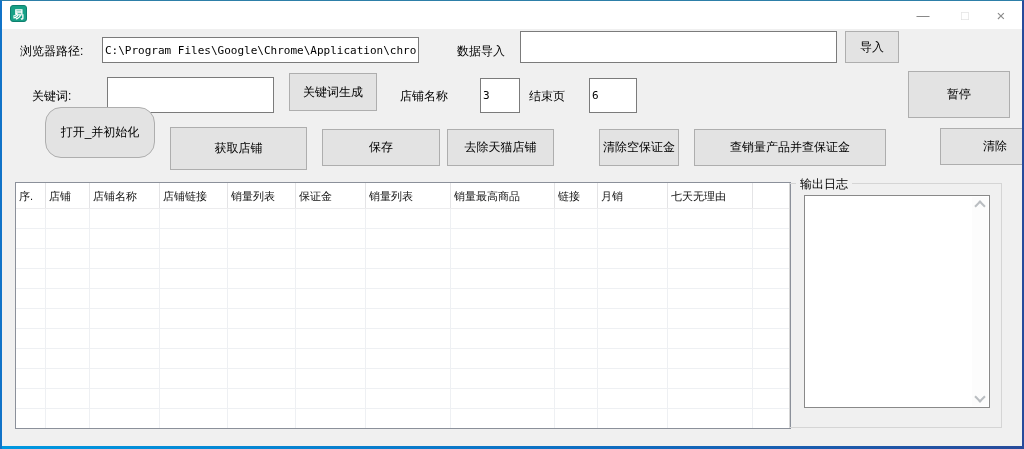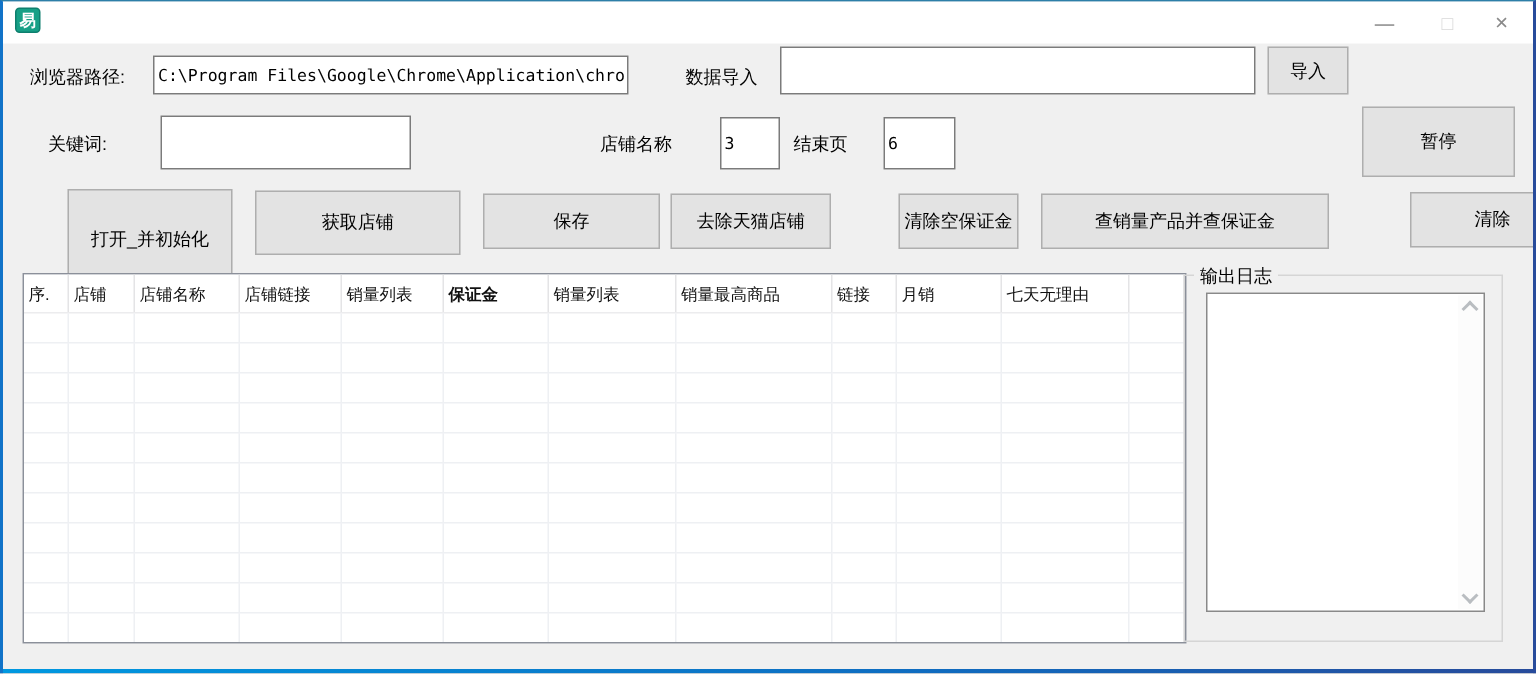--- a/index.html
+++ b/index.html
@@ -55,42 +55,43 @@
   </div>
 
   <div class="lbl" style="left:18px;top:42px;">浏览器路径:</div>
   <input class="inp" style="left: 100px; top: 36px; width: 317px; height: 26px;" value="C:\Program Files\Google\Chrome\Application\chrome.exe">
   <div class="lbl" style="left:455px;top:42px;">数据导入</div>
   <input class="inp" style="left: 518px; top: 30px; width: 317px; height: 32px;" value="">
   <button class="btn" style="left:843px;top:30px;width:54px;height:32px;">导入</button>
 
   <div class="lbl" style="left:30px;top:87px;">关键词:</div>
   <input class="inp" style="left: 105px; top: 76px; width: 167px; height: 36px;" value="">
+  <button class="btn" style="left:287px;top:72px;width:88px;height:38px;">关键词生成</button>
   <div class="lbl" style="left:398px;top:87px;">店铺名称</div>
   <input class="inp" style="left: 478px; top: 77px; width: 40px; height: 35px;" value="3">
   <div class="lbl" style="left:527px;top:87px;text-align:center;">结束页</div>
   <input class="inp" style="left: 587px; top: 77px; width: 48px; height: 35px;" value="6">
   <button class="btn" style="left:906px;top:70px;width:102px;height:47px;">暂停</button>
 
-  <button class="btn" style="left:43px;top:125px;width:110px;height:67px;">打开_并初始化</button>
+  <button class="btn" style="left:43px;top:106px;width:110px;height:51px;border-radius:16px;">打开_并初始化</button>
   <button class="btn" style="left:168px;top:126px;width:137px;height:43px;">获取店铺</button>
   <button class="btn" style="left:320px;top:128px;width:118px;height:37px;">保存</button>
   <button class="btn" style="left:445px;top:128px;width:107px;height:37px;">去除天猫店铺</button>
   <button class="btn" style="left:597px;top:128px;width:80px;height:37px;">清除空保证金</button>
   <button class="btn" style="left:692px;top:128px;width:192px;height:37px;">查销量产品并查保证金</button>
   <button class="btn" style="left:938px;top:127px;width:110px;height:37px;">清除</button>
 
   <div class="grid">
     <div class="grid-header">
         <div class="th" style="width: 30px;">序.</div>
         <div class="th" style="width: 44px;">店铺</div>
         <div class="th" style="width: 70px;">店铺名称</div>
         <div class="th" style="width: 68px;">店铺链接</div>
         <div class="th" style="width: 68px;">销量列表</div>
-        <div class="th" style="width: 70px; font-weight: bold;">保证金</div>
+        <div class="th" style="width: 70px;">保证金</div>
         <div class="th" style="width: 85px;">销量列表</div>
         <div class="th" style="width: 104px;">销量最高商品</div>
         <div class="th" style="width: 43px;">链接</div>
         <div class="th" style="width: 70px;">月销</div>
         <div class="th" style="width: 85px;">七天无理由</div>
         <div class="th" style="width: 37px;"></div>
       </div>
     <div class="grid-body">
         <div class="tr">
           <div class="td" style="width: 30px;"></div>

